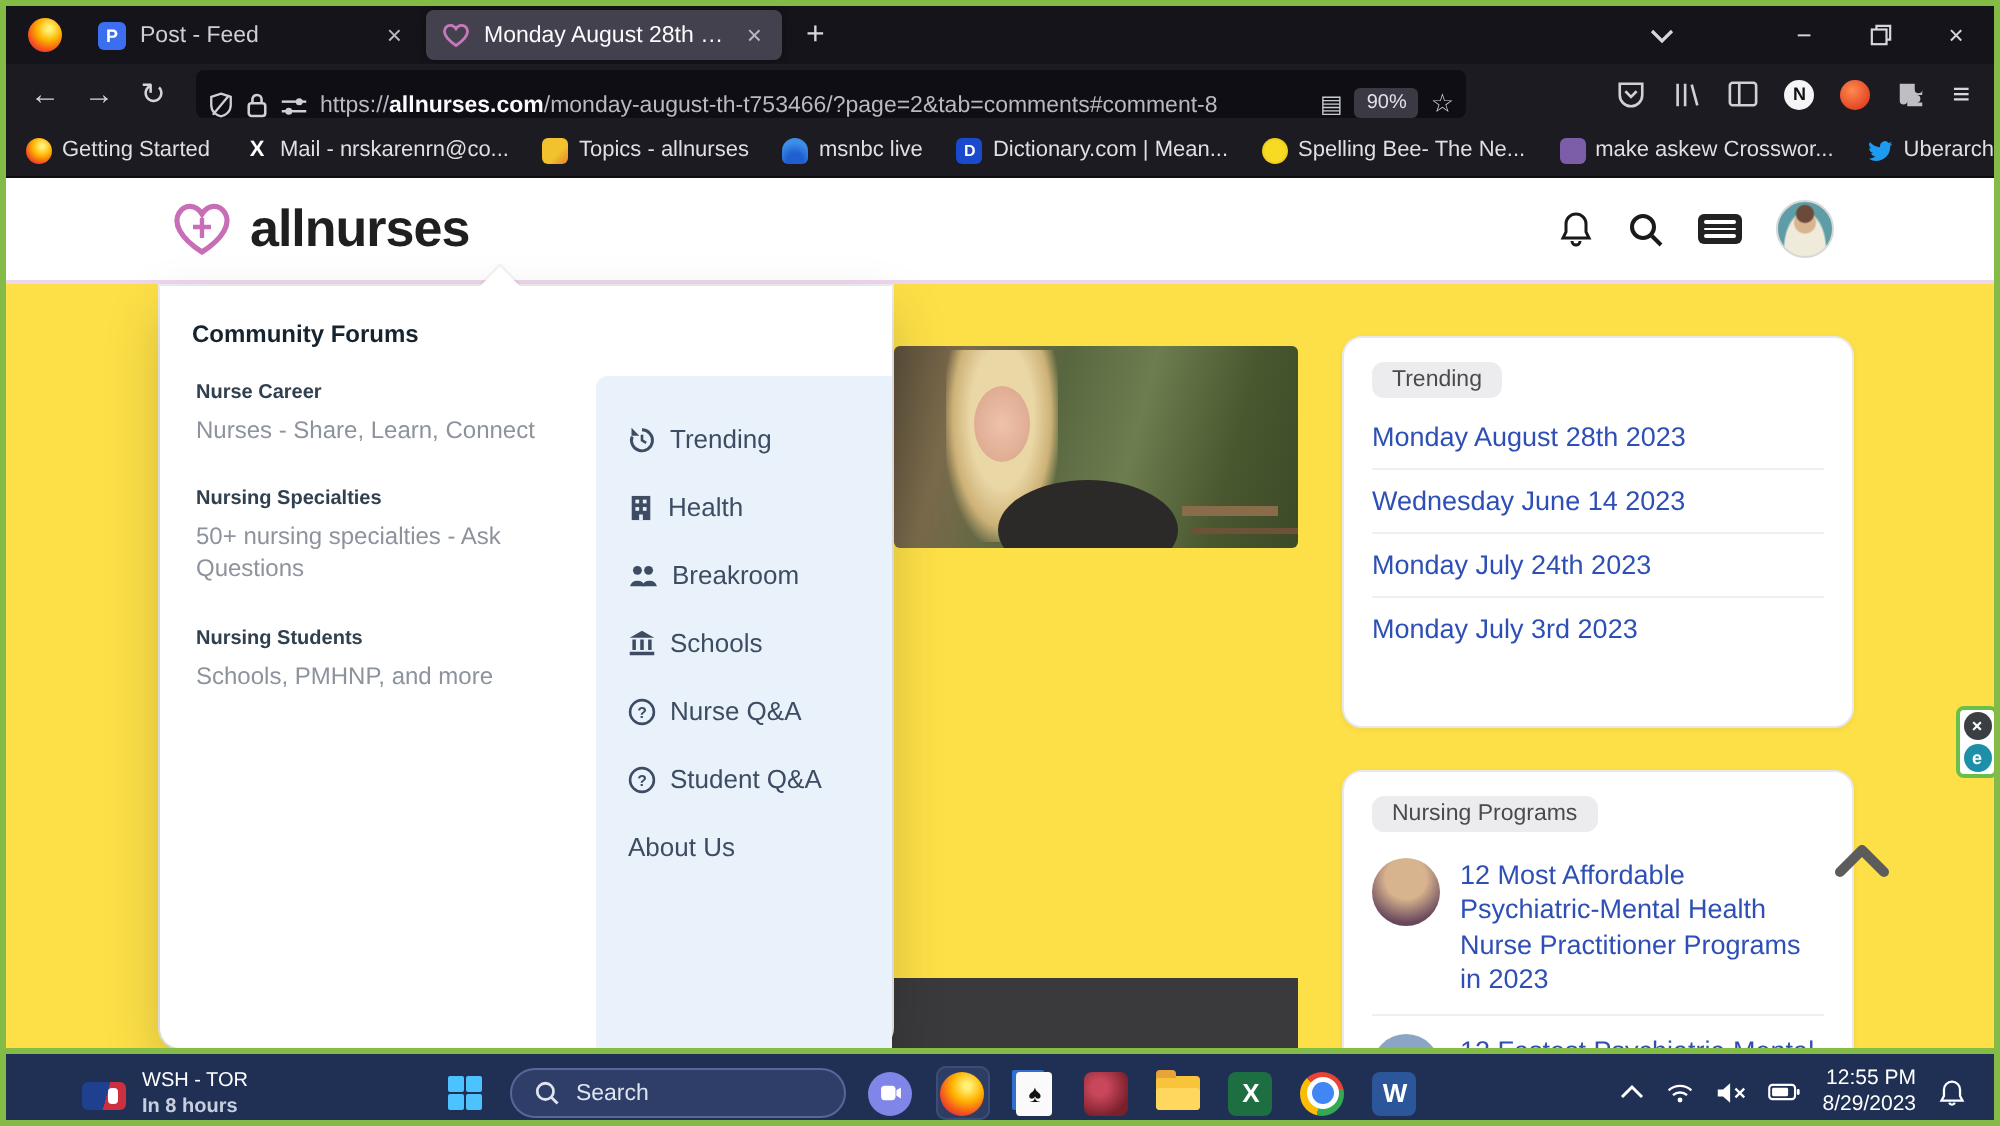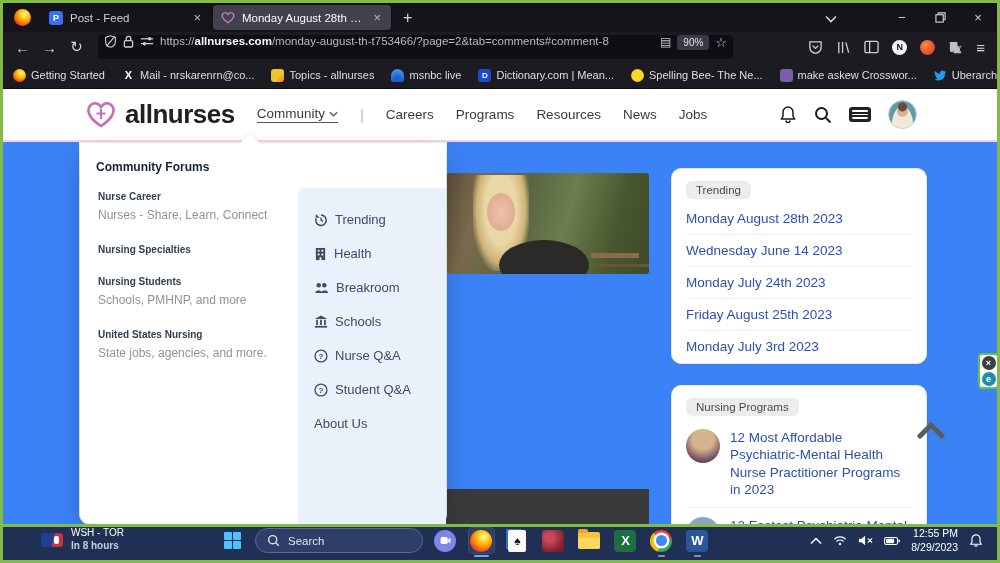--- a/index.html
+++ b/index.html
@@ -18,21 +18,21 @@
   .fav { width:14px; height:14px; border-radius:3px; flex:0 0 14px; display:flex; align-items:center; justify-content:center; }
   .fav.post { background:#3b6ff0; color:#fff; font-size:9px; font-weight:bold; }
   .newtab { color:#d6d6dd; font-size:16px; padding:0 10px; }
   .tb-spacer { flex:1; }
   .tab-list-chevron { margin-right:46px; }
   .win-controls { display:flex; align-items:center; height:100%; }
   .win-btn { width:38px; height:100%; display:flex; align-items:center; justify-content:center; color:#d6d6dd; font-size:13px; }
 
   .toolbar { position:absolute; left:3px; right:3px; top:32px; height:30px; background:#1c1b22; display:flex; align-items:center; }
   .nav-btn { color:#d3d3da; font-size:15px; width:27px; text-align:center; }
-  .urlbar { display:flex; align-items:flex-start; height:24px; background:#0f0e15; border-radius:4px; margin-left:8px; width:635px; padding:0 6px; gap:6px; }
+  .urlbar { display:flex; align-items:flex-end; height:24px; background:#0f0e15; border-radius:4px; margin-left:8px; width:635px; padding:0 6px; gap:6px; }
   .urlbar svg { flex:0 0 auto; }
   .url-text { flex:1; font-size:11.5px; color:#b9b9c2; white-space:nowrap; overflow:hidden; }
   .url-text .domain { color:#fbfbfe; font-weight:bold; }
   .reader-icon { color:#c9c9d2; font-size:12px; }
   .zoom-pill { background:#3a3944; color:#e2e2e8; font-size:10px; border-radius:3px; padding:2px 6px; }
   .star { color:#cfcfd8; font-size:13px; }
   .tb-right { display:flex; align-items:center; gap:13px; margin-left:auto; margin-right:12px; }
   .circle-ext { width:15px; height:15px; border-radius:50%; display:flex; align-items:center; justify-content:center; font-size:9px; font-weight:bold; }
   .circle-ext.n { background:#f5f5f7; color:#111; }
   .circle-ext.ab { background:radial-gradient(circle at 40% 35%, #ff8a50, #e03e1f 80%); color:#fff; }
@@ -43,21 +43,21 @@
   .bm-ic { width:13px; height:13px; border-radius:3px; flex:0 0 13px; display:flex; align-items:center; justify-content:center; font-size:8px; font-weight:bold; color:#fff; }
   .bm-ic.ff { border-radius:50%; background:radial-gradient(circle at 62% 32%, #fff176 8%, #ffb300 40%, #f4511e 70%, #c2185b 95%); }
   .bm-ic.x { background:transparent; color:#fff; font-size:11px; }
   .bm-ic.an { background:linear-gradient(135deg,#f2c12e 60%, #e8832a); }
   .bm-ic.msnbc { background:radial-gradient(circle at 50% 90%, #1f5fd0 30%, #3e8ee8 70%); border-radius:50% 50% 3px 3px; }
   .bm-ic.dict { background:#1b4acc; }
   .bm-ic.bee { background:radial-gradient(#f7da21 55%, #caa90e); border-radius:50%; color:#222; }
   .bm-ic.cross { background:#7b5ea7; }
 
   
-  .page { position:absolute; left:3px; right:3px; top:89px; bottom:39px; background:#3b82f6; overflow:hidden; }
+  .page { position:absolute; left:3px; right:3px; top:89px; bottom:39px; background:#fde047; overflow:hidden; }
   .site-header { position:absolute; left:0; right:0; top:0; height:53px; background:#fff; border-bottom:2px solid #eed7ec; display:flex; align-items:center; }
   .logo { display:flex; align-items:center; gap:8px; margin-left:82px; }
   .logo-text { font-size:26px; font-weight:800; color:#1f1f1f; letter-spacing:-0.5px; }
   .site-nav { display:flex; align-items:center; gap:22px; margin-left:22px; font-size:13.5px; color:#3a3a3a; }
   .nav-item { cursor:pointer; }
   .nav-item.current { border-bottom:1px solid #555; display:flex; align-items:center; gap:4px; padding-bottom:1px; }
   .nav-sep { color:#bbb; font-size:15px; }
   .header-right { position:absolute; right:80px; display:flex; align-items:center; gap:17px; }
   .forum-list-icon { width:22px; height:15px; background:#222; border-radius:3px; display:flex; flex-direction:column; justify-content:center; gap:2px; padding:0 3px; }
   .forum-list-icon i { display:block; height:1.5px; background:#fff; border-radius:1px; }
@@ -101,21 +101,21 @@
   .dd-cats { position:absolute; left:18px; top:48px; width:200px; }
   .dd-cat { margin-bottom:21px; cursor:pointer; }
   .dd-cat-title { font-size:10px; font-weight:700; color:#31404f; margin-bottom:5px; }
   .dd-cat-sub { font-size:12px; color:#8d939c; line-height:1.35; width:180px; }
   .dd-links { position:absolute; right:0; top:45px; bottom:0; width:148px; background:#e9f2fb; border-radius:6px 0 0 0; padding:24px 0 0 16px; }
   .dd-link { display:flex; align-items:center; gap:7px; font-size:13px; color:#3d4c63; margin-bottom:19px; cursor:pointer; }
   .dd-link svg { flex:0 0 auto; }
 
   
   .tb-green-line { position:absolute; left:0; right:0; top:524px; height:3px; background:#84bb47; z-index:55; }
-  .taskbar { position:absolute; left:3px; right:3px; top:527px; height:33px; background:#203055; display:flex; align-items:flex-start; }
+  .taskbar { position:absolute; left:3px; right:3px; top:527px; height:33px; background:#203055; display:flex; align-items:flex-end; }
   .tb-widget { display:flex; align-items:center; gap:8px; margin-left:38px; }
   .mlb-icon { width:22px; height:14px; border-radius:3px; background:linear-gradient(105deg,#1f3f8f 55%, #cc2f3f 55%); position:relative; }
   .mlb-icon::after { content:""; position:absolute; right:4px; top:3px; width:5px; height:8px; background:#fff; border-radius:2px; }
   .tb-widget-text { color:#fff; font-size:10px; line-height:1.25; }
   .tb-widget-text .l2 { color:#c7cfdf;font-weight:bold; }
   .tb-center { display:flex; align-items:center; gap:9px; margin-left:95px; }
   .start-logo { width:17px; height:17px; display:grid; grid-template-columns:8px 8px; grid-template-rows:8px 8px; gap:1px; }
   .start-logo i { background:#4cc2ff; border-radius:1px; }
   .tb-search { display:flex; align-items:center; gap:8px; width:168px; height:25px; border-radius:13px; background:#2e3e68; border:1px solid #56679a; padding:0 11px; }
   .tb-search input { background:transparent; border:none; outline:none; color:#dfe5f0; font-size:11.5px; width:110px; font-family:"Liberation Sans", sans-serif; }
@@ -264,34 +264,20 @@
   <div class="page">
 
     <div class="site-header">
       <div class="logo">
         <svg width="32" height="29" viewBox="0 0 32 29">
           <path d="M16 26 C5 19 1.5 11.5 4.5 6.5 C7.5 1.8 13 2.2 16 7 C19 2.2 24.5 1.8 27.5 6.5 C30.5 11.5 27 19 16 26Z" fill="none" stroke="#c76eb6" stroke-width="2.6"></path>
           <path d="M16 9 v10 M11.5 13.5 h9" stroke="#c76eb6" stroke-width="2.2"></path>
         </svg>
         <span class="logo-text">allnurses</span>
       </div>
-      <nav class="site-nav">
-        <span class="nav-item current">
-            <span>Community</span>
-            <svg width="9" height="6" viewBox="0 0 10 6">
-              <path d="M1 1 L5 5 L9 1" fill="none" stroke="#555" stroke-width="1.4"></path>
-            </svg>
-          </span>
-        <span class="nav-sep">|</span>
-        <span class="nav-item">Careers</span>
-        <span class="nav-item">Programs</span>
-        <span class="nav-item">Resources</span>
-        <span class="nav-item">News</span>
-        <span class="nav-item">Jobs</span>
-      </nav>
       <div class="header-right">
         <svg width="18" height="19" viewBox="0 0 18 19">
             <path d="M9 2 a5 5 0 0 1 5 5 v4 l1.5 3 H2.5 L4 11 V7 a5 5 0 0 1 5-5Z" fill="none" stroke="#1a1a1a" stroke-width="1.5"></path>
             <path d="M7 15.5 a2 2 0 0 0 4 0" fill="none" stroke="#1a1a1a" stroke-width="1.5"></path>
           </svg>
         <svg width="18" height="18" viewBox="0 0 18 18">
             <circle cx="7.5" cy="7.5" r="5.5" fill="none" stroke="#1a1a1a" stroke-width="2"></circle>
             <line x1="12" y1="12" x2="16.5" y2="16.5" stroke="#1a1a1a" stroke-width="2"></line>
           </svg>
         <span class="forum-list-icon">
@@ -310,21 +296,20 @@
         <span class="table"></span>
     </div>
     <div class="dark-block"></div>
 
     <div class="card trending">
       <span class="badge">Trending</span>
       <div style="margin-top:4px">
         <a class="t-link">Monday August 28th 2023</a>
         <a class="t-link">Wednesday June 14 2023</a>
         <a class="t-link">Monday July 24th 2023</a>
-        <a class="t-link">Friday August 25th 2023</a>
         <a class="t-link">Monday July 3rd 2023</a>
       </div>
     </div>
 
     <div class="card programs">
       <span class="badge">Nursing Programs</span>
       <div style="margin-top:4px">
         <div class="article">
           <span class="art-avatar a1"></span>
           <span class="art-title">12 Most Affordable Psychiatric-Mental Health Nurse Practitioner Programs in 2023</span>
@@ -350,28 +335,25 @@
     <div class="dropdown">
       <span class="dd-caret"></span>
       <div class="dd-title">Community Forums</div>
       <div class="dd-cats">
         <div class="dd-cat">
           <div class="dd-cat-title">Nurse Career</div>
           <div class="dd-cat-sub">Nurses - Share, Learn, Connect</div>
         </div>
         <div class="dd-cat">
           <div class="dd-cat-title">Nursing Specialties</div>
+          <div class="dd-cat-sub" style="width:160px">50+ nursing specialties - Ask Questions</div>
         </div>
         <div class="dd-cat">
           <div class="dd-cat-title">Nursing Students</div>
           <div class="dd-cat-sub">Schools, PMHNP, and more</div>
-        </div>
-        <div class="dd-cat">
-          <div class="dd-cat-title">United States Nursing</div>
-          <div class="dd-cat-sub">State jobs, agencies, and more.</div>
         </div>
       </div>
       <div class="dd-links">
         <div class="dd-link">
           <svg width="14" height="14" viewBox="0 0 16 16">
               <path d="M8 2.2 a6 6 0 1 1-5.6 3.8" fill="none" stroke="#3d4c63" stroke-width="1.7"></path>
               <path d="M2 1 v4.5 H6.5 Z" fill="#3d4c63"></path>
               <path d="M8 5 v3.2 l2.4 1.4" fill="none" stroke="#3d4c63" stroke-width="1.5"></path>
             </svg>
           <span>Trending</span>

